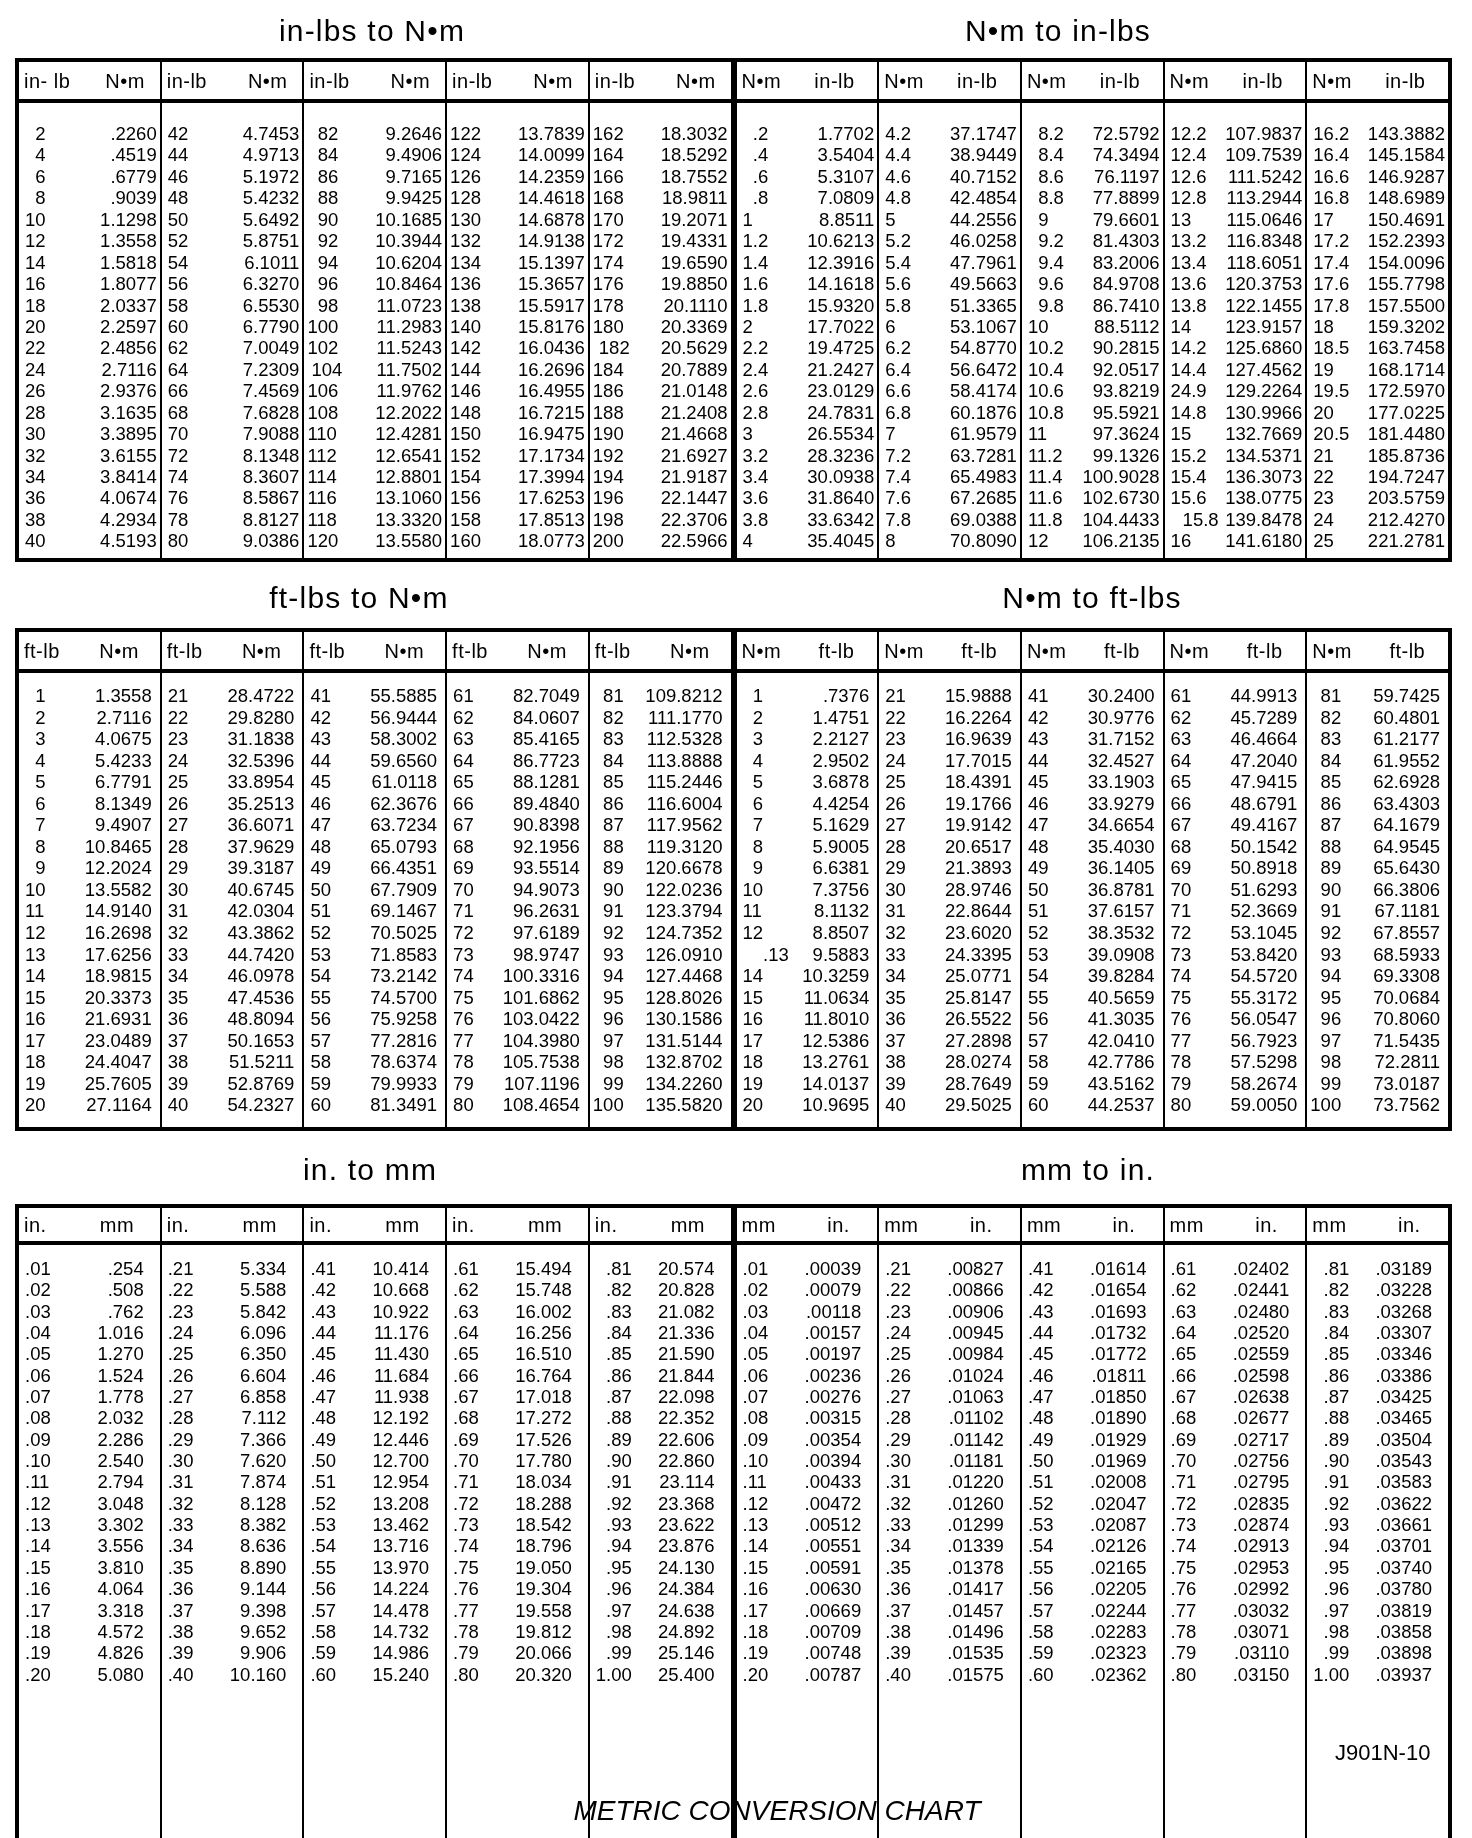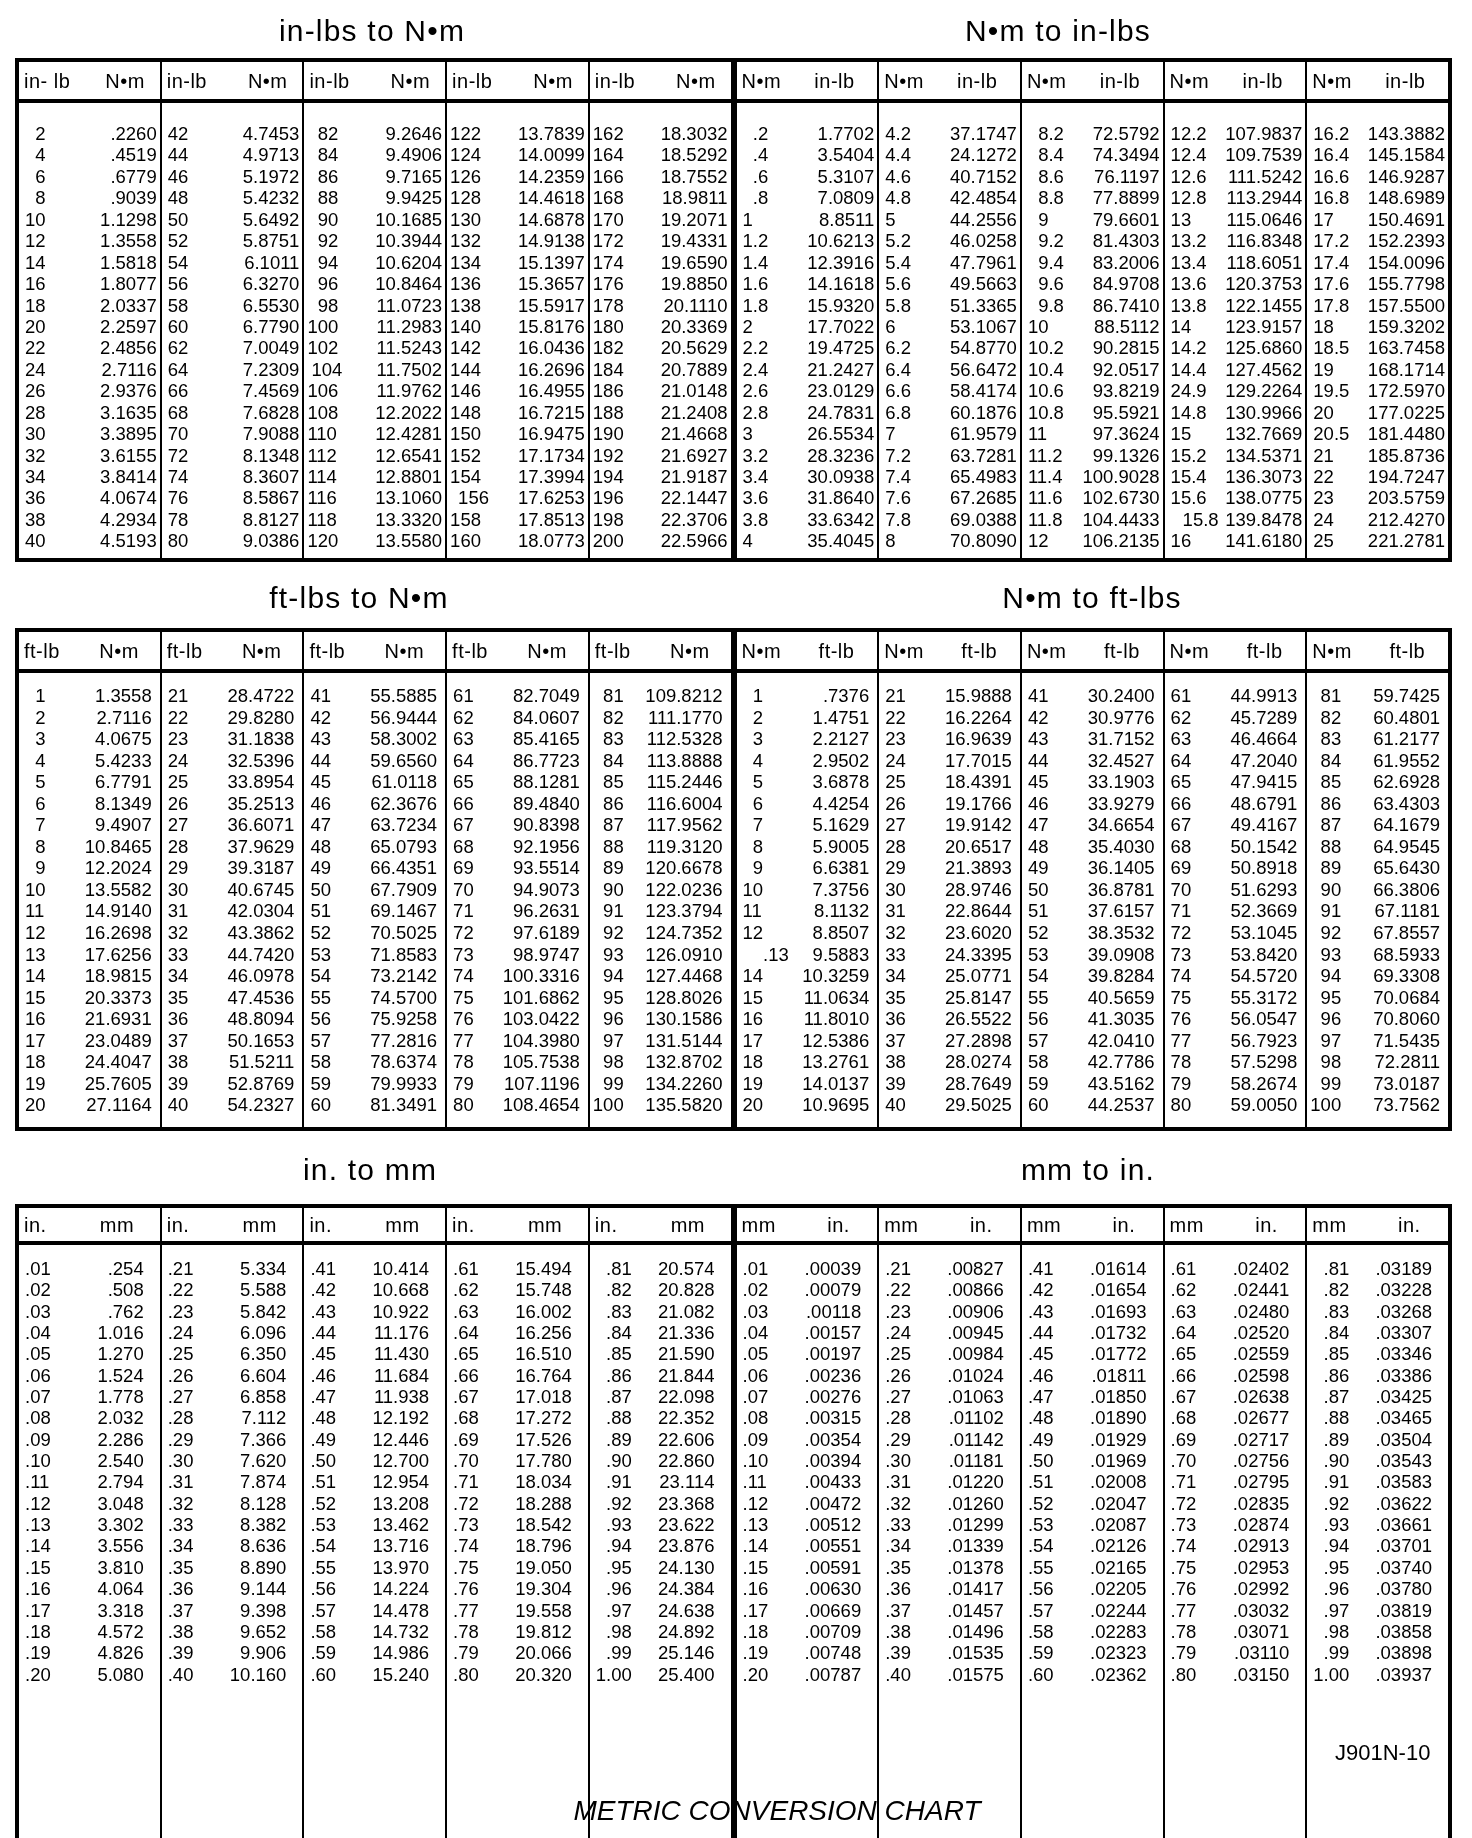--- a/index.html
+++ b/index.html
@@ -395,21 +395,21 @@
           </div>
           <div class="row">
             <span class="a" style="padding-left: 3px;">152</span>
             <span class="b">17.1734</span>
           </div>
           <div class="row">
             <span class="a" style="padding-left: 3px;">154</span>
             <span class="b">17.3994</span>
           </div>
           <div class="row">
-            <span class="a" style="padding-left: 11px;">156</span>
+            <span class="a" style="padding-left: 3px;">156</span>
             <span class="b">17.6253</span>
           </div>
           <div class="row">
             <span class="a" style="padding-left: 3px;">158</span>
             <span class="b">17.8513</span>
           </div>
           <div class="row">
             <span class="a" style="padding-left: 3px;">160</span>
             <span class="b">18.0773</span>
           </div>
@@ -455,21 +455,21 @@
           </div>
           <div class="row">
             <span class="a" style="padding-left: 3px;">178</span>
             <span class="b">20.1110</span>
           </div>
           <div class="row">
             <span class="a" style="padding-left: 3px;">180</span>
             <span class="b">20.3369</span>
           </div>
           <div class="row">
-            <span class="a" style="padding-left: 3px;">182</span>
+            <span class="a" style="padding-left: 9px;">182</span>
             <span class="b">20.5629</span>
           </div>
           <div class="row">
             <span class="a" style="padding-left: 3px;">184</span>
             <span class="b">20.7889</span>
           </div>
           <div class="row">
             <span class="a" style="padding-left: 3px;">186</span>
             <span class="b">21.0148</span>
           </div>
@@ -598,21 +598,21 @@
           <span class="ha">N•m</span>
           <span class="hb">in-lb</span>
         </div>
       <div class="body">
           <div class="row">
             <span class="a" style="padding-left: 6px;">4.2</span>
             <span class="b">37.1747</span>
           </div>
           <div class="row">
             <span class="a" style="padding-left: 6px;">4.4</span>
-            <span class="b">24.1272</span>
+            <span class="b">38.9449</span>
           </div>
           <div class="row">
             <span class="a" style="padding-left: 6px;">4.6</span>
             <span class="b">40.7152</span>
           </div>
           <div class="row">
             <span class="a" style="padding-left: 6px;">4.8</span>
             <span class="b">42.4854</span>
           </div>
           <div class="row">

